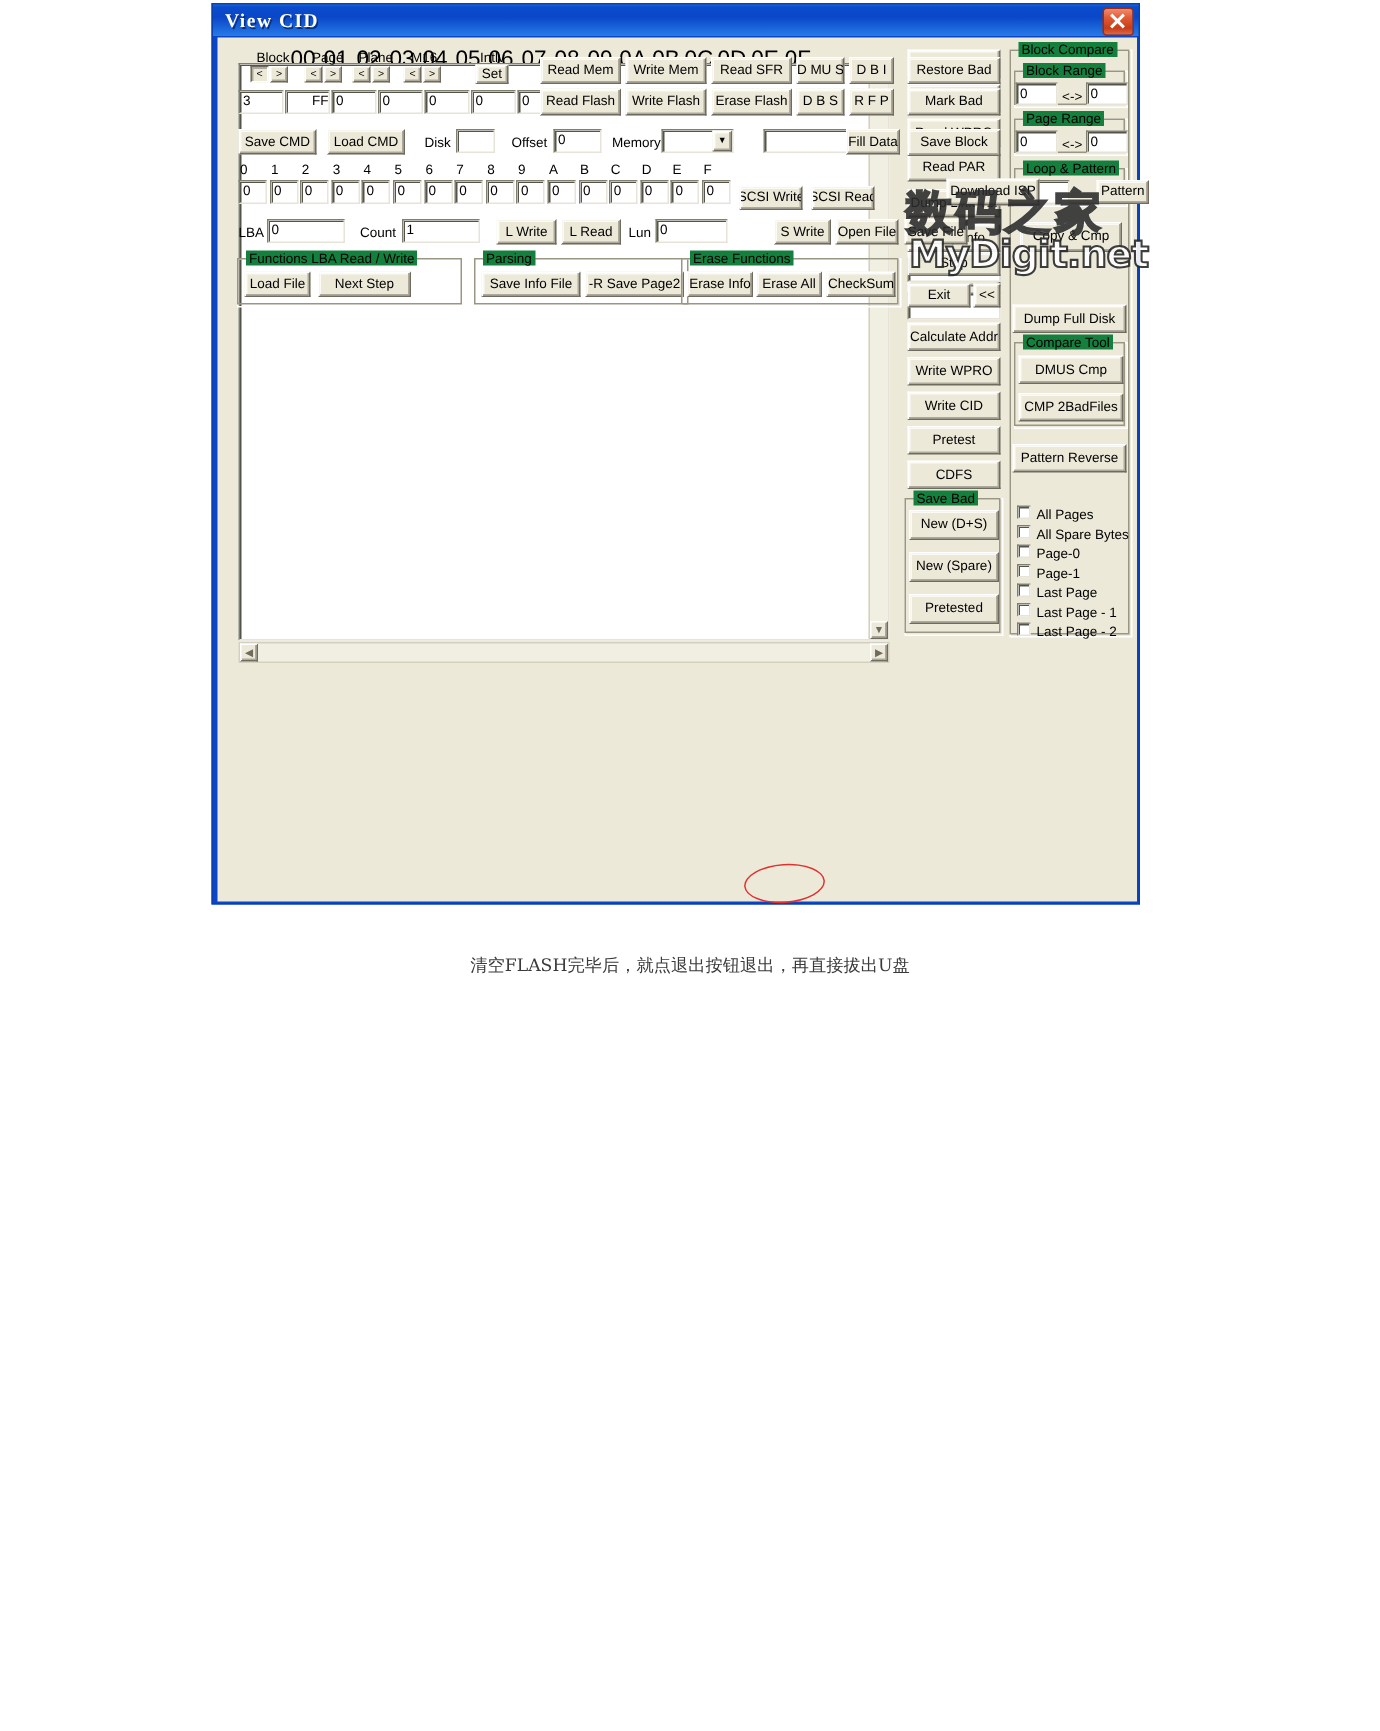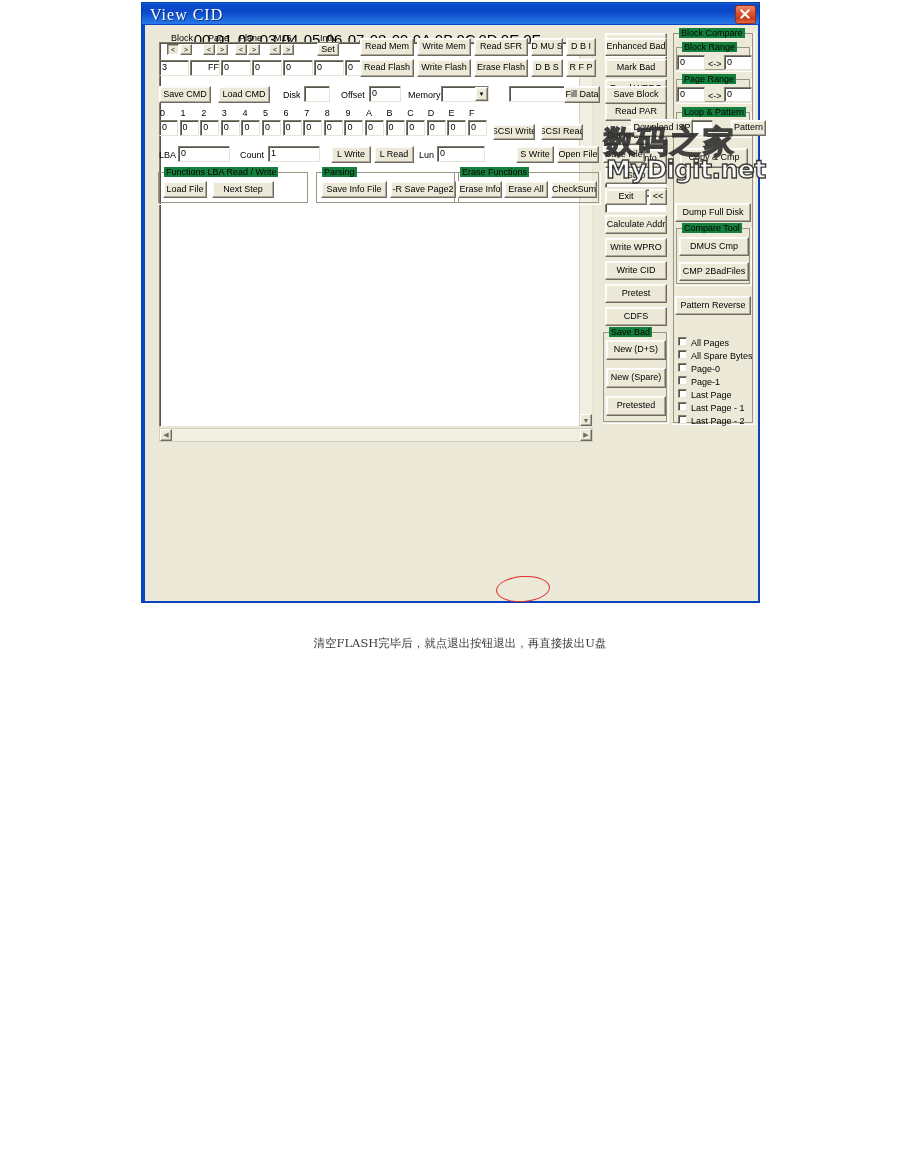--- a/index.html
+++ b/index.html
@@ -15,21 +15,21 @@
     border:1px solid #0a3fae;
     box-sizing:border-box;
   }
   #titlebar{
     position:absolute;left:0;top:0;width:100%;height:21px;
     background:linear-gradient(180deg,#1866d6 0%,#0a4ccd 8%,#0a46c8 40%,#1f6ee0 85%,#2a79e8 100%);
     box-sizing:border-box;
   }
   #title-text{
     position:absolute;left:8px;top:3px;
-    color:#ffffff;font-size:16px;font-weight:normal;
+    color:#ffffff;font-size:13px;font-weight:bold;
     font-family:"Liberation Serif", serif;
     letter-spacing:1px;
     text-shadow:1px 1px 0 #04307f;
   }
   #close-btn{
     position:absolute;right:3px;top:2px;width:19px;height:17px;
     background:linear-gradient(180deg,#f08a70 0%,#e05a33 35%,#c83c18 75%,#e06a46 100%);
     border:1px solid #9e2c0c;border-radius:3px;
     cursor:pointer;
   }
@@ -305,21 +305,21 @@
     <div class="btn" style="left:329px;top:13px;width:54px;height:18px;">Read SFR</div>
     <div class="btn" style="left:386px;top:13px;width:32px;height:18px;">D MU S</div>
     <div class="btn" style="left:421px;top:13px;width:30px;height:18px;">D B I</div>
 
     <div class="btn" style="left:215px;top:34px;width:54px;height:18px;">Read Flash</div>
     <div class="btn" style="left:272px;top:34px;width:54px;height:18px;">Write Flash</div>
     <div class="btn" style="left:329px;top:34px;width:54px;height:18px;">Erase Flash</div>
     <div class="btn" style="left:386px;top:34px;width:32px;height:18px;">D B S</div>
     <div class="btn" style="left:421px;top:34px;width:30px;height:18px;">R F P</div>
 
-    <div class="btn" style="left:460px;top:13px;width:62px;height:18px;">Enhanced Bad</div>
+    <div class="btn" style="left:460px;top:13px;width:62px;height:18px;">Restore Bad</div>
     <div class="btn" style="left:460px;top:34px;width:62px;height:18px;">Mark Bad</div>
     <div class="btn" style="left:460px;top:61px;width:62px;height:18px;">Save Block</div>
 
     <div class="btn" style="left:14px;top:61px;width:52px;height:17px;">Save CMD</div>
     <div class="btn" style="left:73px;top:61px;width:52px;height:17px;">Load CMD</div>
     <span class="lbl" style="left:138px;top:65px;">Disk</span>
     <div class="fld" style="left:159px;top:61px;width:26px;height:16px;"></div>
     <span class="lbl" style="left:196px;top:65px;">Offset</span>
     <div class="fld" style="left:224px;top:61px;width:32px;height:16px;">0</div>
     <span class="lbl" style="left:263px;top:65px;">Memory</span>

